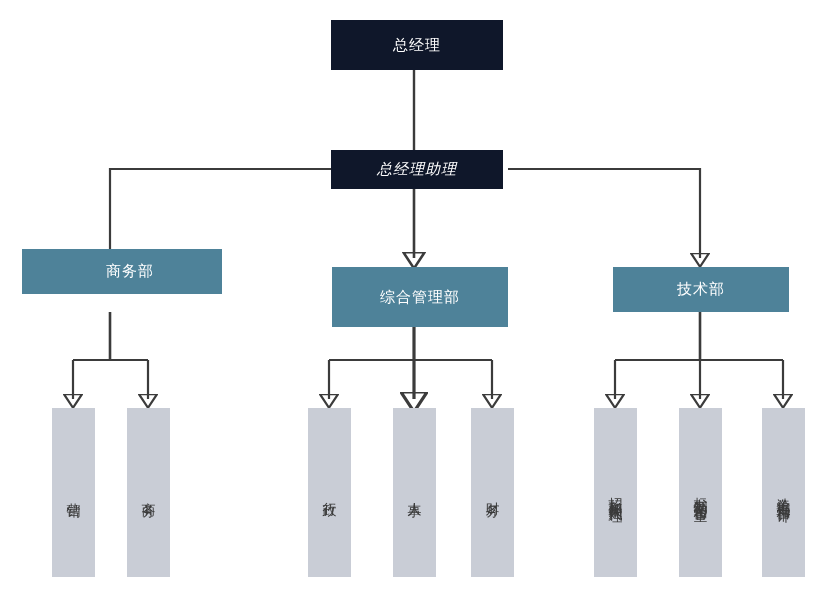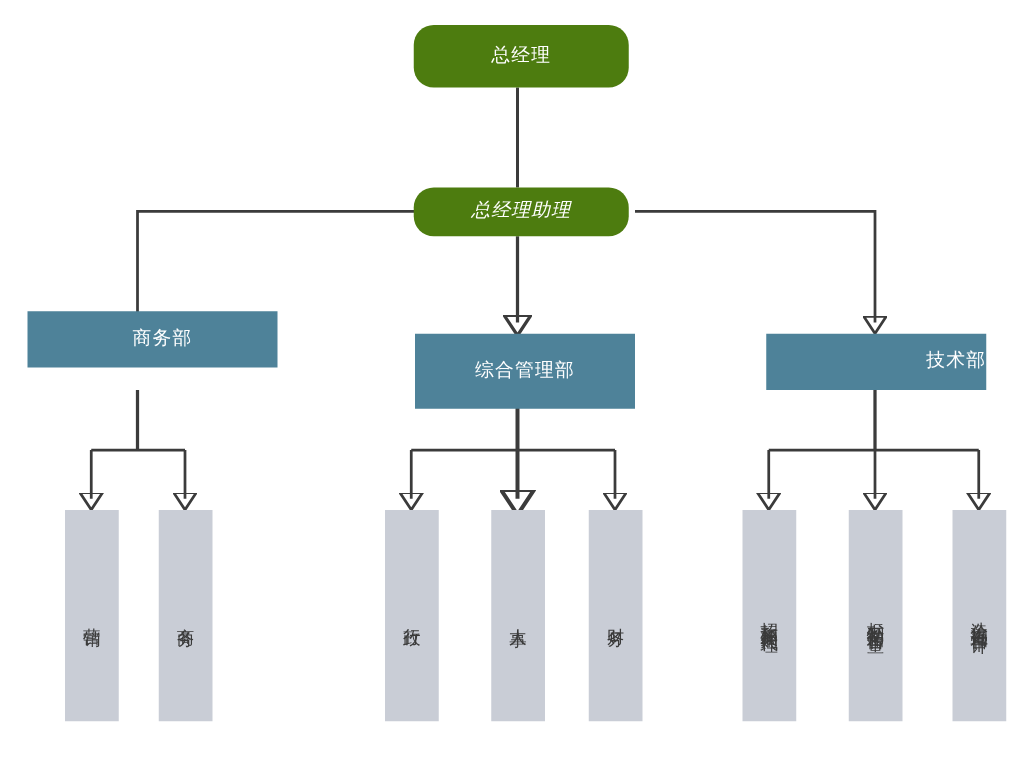--- a/index.html
+++ b/index.html
@@ -24,22 +24,21 @@
     display: flex;
     align-items: center;
     justify-content: center;
     color: #ffffff;
     font-size: 15px;
     letter-spacing: 1px;
     line-height: 1.25;
     user-select: none;
   }
   .node-exec {
-    background: #4d7c0f;
-    border-radius: 16px;
+    background: #0f172a;
   }
   .node-dept {
     background: #4E8299;
   }
   .node-unit {
     background: #C9CDD6;
     color: #3A3A3A;
     font-size: 14px;
     letter-spacing: 2px;
     writing-mode: vertical-rl;
@@ -111,21 +110,21 @@
   </div>
 
   <div class="node node-dept" style="left:22px; top:249px; width:200px; height:45px;padding-left:16px;">
     <span>商务部</span>
   </div>
 
   <div class="node node-dept" style="left:332px; top:267px; width:176px; height:60px;">
     <span>综合管理部</span>
   </div>
 
-  <div class="node node-dept" style="left:613px; top:267px; width:176px; height:45px;justify-content:flex-end;">
+  <div class="node node-dept" style="left:613px; top:267px; width:176px; height:45px;">
     <span>技术部</span>
   </div>
 
   <div class="node node-unit" style="left:52px; top:408px; width:43px; height:169px;">
     <span class="unit-label">营销</span>
   </div>
 
   <div class="node node-unit" style="left:127px; top:408px; width:43px; height:169px;">
     <span class="unit-label">商务</span>
   </div>

